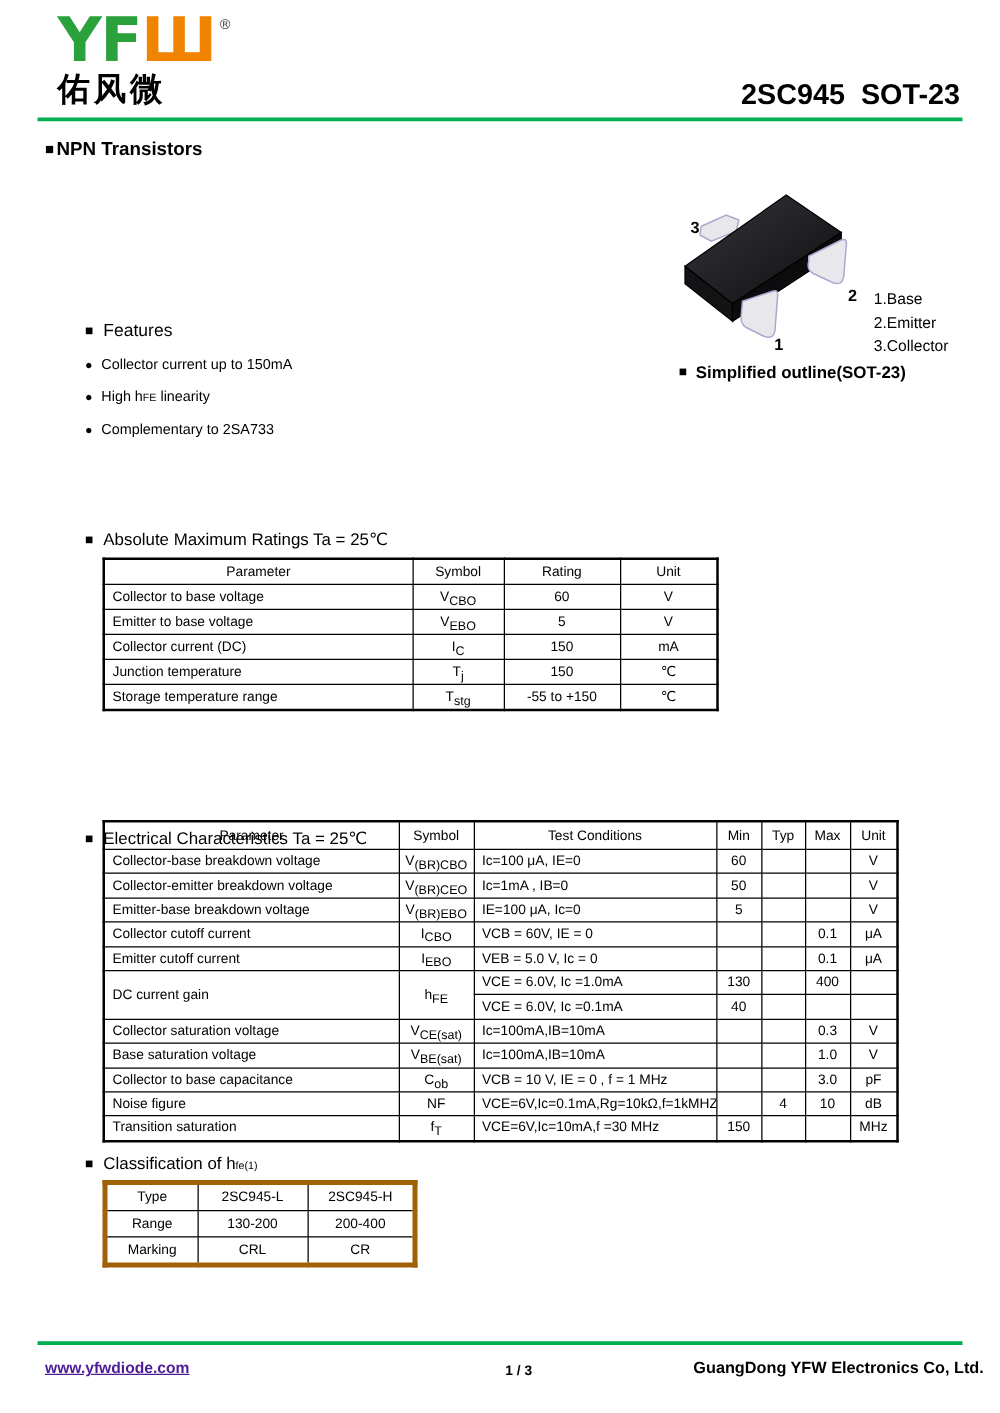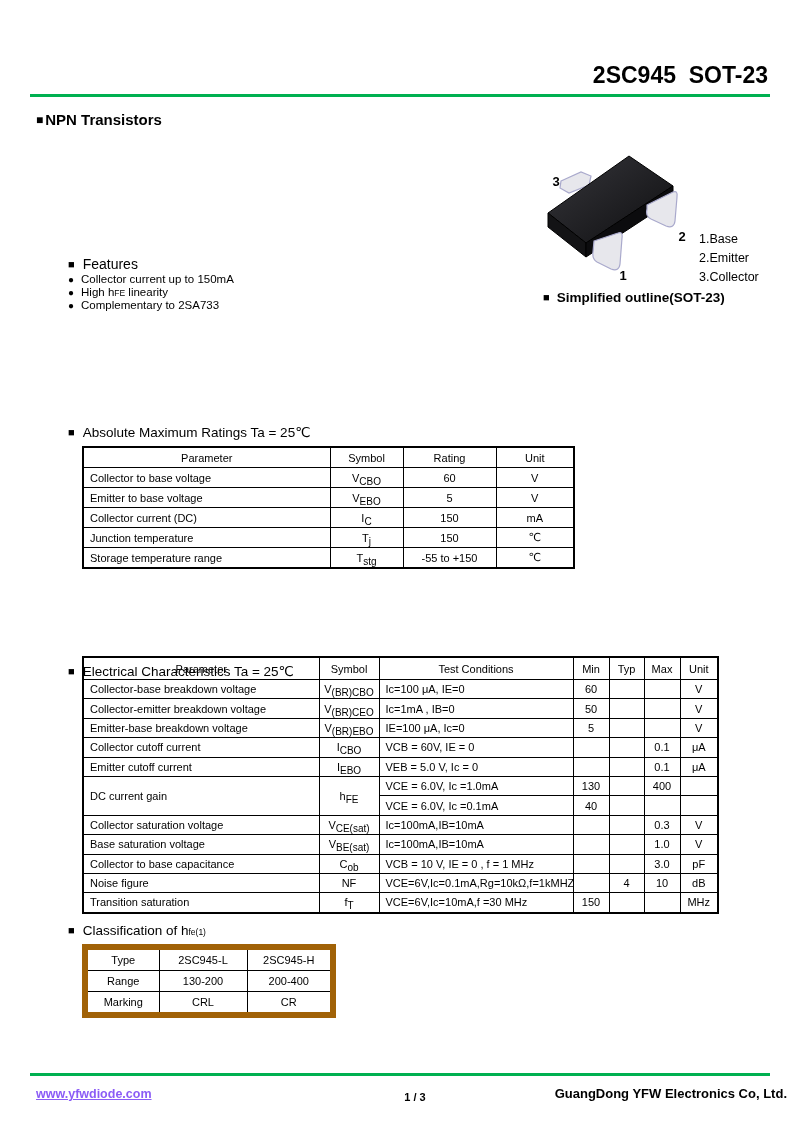--- a/index.html
+++ b/index.html
@@ -16,21 +16,21 @@
   .logo-cn{font-weight:bold;font-size:26px;letter-spacing:3px;margin-top:3px;}
   .doc-title{position:absolute;right:32px;top:62px;font-size:23px;font-weight:bold;white-space:pre;}
   .rule-top{position:absolute;left:30px;right:30px;top:94px;height:3px;background:#00b050;}
   .npn{position:absolute;left:36px;top:111px;font-size:15px;font-weight:bold;}
   .npn .sq{font-size:12px;margin-right:2px;vertical-align:1px;}
 
   
   .features{position:absolute;left:68px;top:256px;}
   .features-heading{font-size:14px;}
   .features-heading .sq{font-size:11px;margin-right:8px;vertical-align:1px;}
-  .feature{margin-top:1px;font-size:11.5px;}
+  .feature{margin-top:14px;font-size:11.5px;}
   .feature .dot{font-size:10px;margin-right:7px;vertical-align:0.5px;}
   .subsc{font-size:8.5px;}
 
   
   .outline-svg{position:absolute;left:535px;top:145px;}
   .legend{position:absolute;left:699px;top:230px;font-size:12.5px;line-height:19px;}
   .outline-caption{position:absolute;left:543px;top:290px;font-size:13.5px;font-weight:bold;}
   .outline-caption .sq{font-size:11px;margin-right:7px;vertical-align:1px;}
 
   
@@ -47,36 +47,40 @@
   td.l{text-align:left;padding-left:6px;}
   sub{font-size:10px;line-height:0;}
 
   .amr-table{position:absolute;left:82px;top:446px;width:491px;border:2px solid #000;}
   .amr-table td{height:19px;}
 
   .ec-table{position:absolute;left:82px;top:656px;width:635px;border:2px solid #000;}
   .ec-table td{height:18.4px;}
   .ec-table tr.head td{height:21px;}
 
-  .class-table{position:absolute;left:82px;top:944px;width:248px;border:6px solid #a16207;}
+  .class-table{position:absolute;left:82px;top:944px;width:248px;border:4px solid #a16207;}
   .class-table td{height:20px;}
 
   
   .rule-bottom{position:absolute;left:30px;right:30px;top:1073px;height:3px;background:#00b050;}
   .footer-link{position:absolute;left:36px;top:1087px;font-size:12.5px;font-weight:bold;
-               color:#8b5cf6;text-decoration:underline;cursor:pointer;}
+               color:#4c1d95;text-decoration:underline;cursor:pointer;}
   .footer-page{position:absolute;left:30px;right:0;top:1091px;text-align:center;
                font-size:11px;font-weight:bold;}
   .footer-company{position:absolute;right:13px;top:1086px;font-size:13px;font-weight:bold;}
 </style>
 </head>
 <body>
 
 <div class="page">
 
+  <div class="logo">
+    <div class="logo-main"><span class="g">YF</span><span class="o">Ш</span><span class="reg">®</span></div>
+    <div class="logo-cn">佑风微</div>
+  </div>
   <div class="doc-title">2SC945  SOT-23</div>
   <div class="rule-top"></div>
 
   <div class="npn"><span class="sq">■</span><span>NPN Transistors</span></div>
 
   <div class="features">
     <div class="features-heading"><span class="sq">■</span><span>Features</span></div>
     <div class="feature"><span class="dot">●</span><span><span>Collector current up to 150mA</span><span class="subsc"></span><span></span></span></div>
     <div class="feature"><span class="dot">●</span><span><span>High h</span><span class="subsc">FE</span><span> linearity</span></span></div>
     <div class="feature"><span class="dot">●</span><span><span>Complementary to 2SA733</span><span class="subsc"></span><span></span></span></div>

